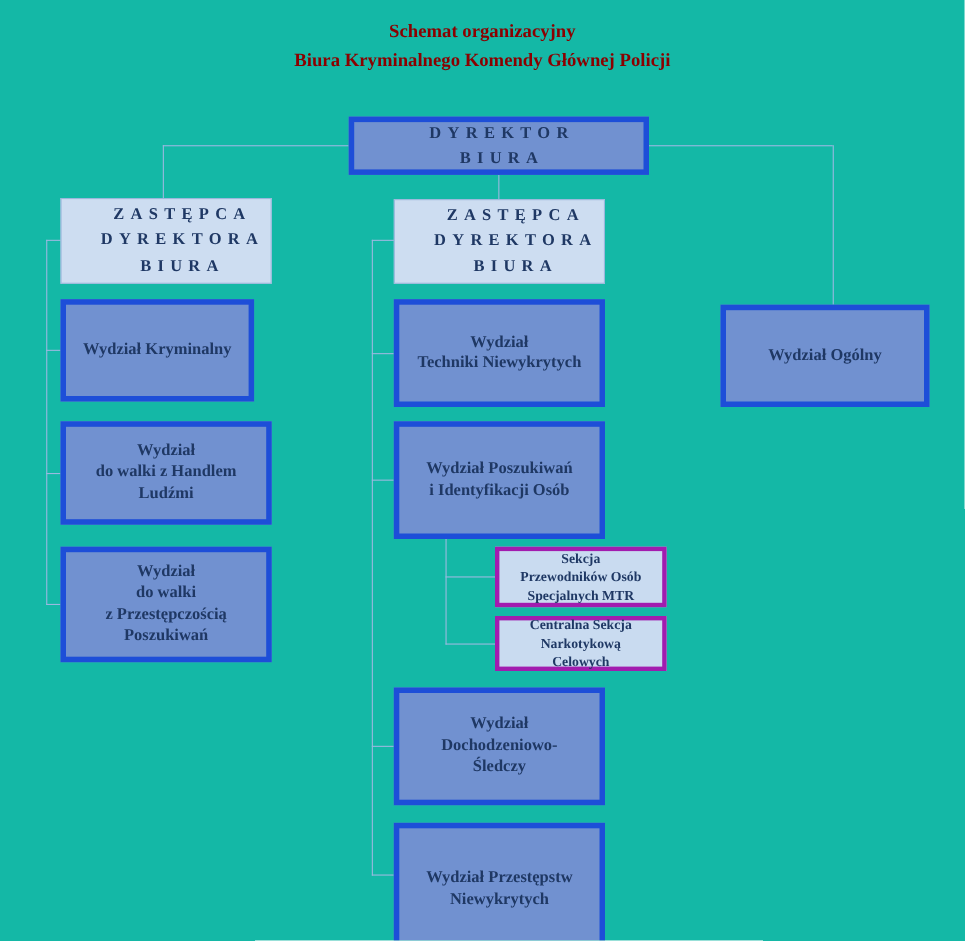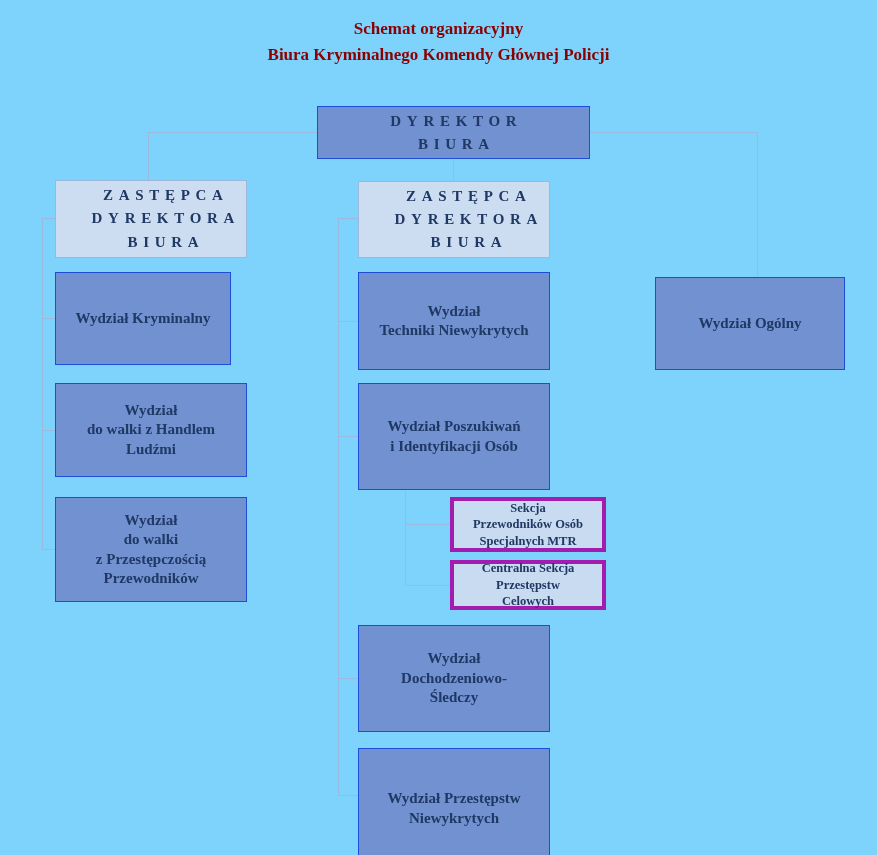--- a/index.html
+++ b/index.html
@@ -1,20 +1,20 @@
 <!DOCTYPE html>
 <html><head>
 <meta charset="utf-8">
 <style>
   html, body { margin: 0; padding: 0; background: #ffffff; }
   #canvas {
     position: relative;
     width: 877px;
     height: 855px;
-    background: #7dd3fc;
+    background: #14b8a6;
     font-family: "Liberation Serif", serif;
     overflow: hidden;
   }
   .title {
     position: absolute;
     left: 0; top: 16px;
     width: 100%;
     text-align: center;
     font-weight: bold;
     font-size: 17px;
@@ -29,21 +29,21 @@
     flex-direction: column;
     justify-content: center;
     align-items: center;
     text-align: center;
     font-weight: bold;
     color: #1f3864;
   }
   .box span { display: block; }
   .primary {
     background: #7191d0;
-    border: 1px solid #1d4ed8;
+    border: 5px solid #1d4ed8;
     font-size: 15px;
     line-height: 1.3;
   }
   .light {
     background: #cdddf1;
     border: 1px solid #9ab7dc;
     font-size: 15px;
     line-height: 1.55;
     padding-left: 24px;
   }
@@ -114,42 +114,42 @@
   <div class="box primary" style="left:55px;top:383px;width:192px;height:94px">
     <span>Wydział</span>
     <span>do walki z Handlem</span>
     <span>Ludźmi</span>
   </div>
 
   <div class="box primary" style="left:55px;top:497px;width:192px;height:105px">
     <span>Wydział</span>
     <span>do walki</span>
     <span>z Przestępczością</span>
-    <span>Przewodników</span>
+    <span>Poszukiwań</span>
   </div>
 
   <div class="box primary" style="left:358px;top:272px;width:192px;height:98px">
     <span>Wydział</span>
     <span>Techniki Niewykrytych</span>
   </div>
 
   <div class="box primary" style="left:358px;top:383px;width:192px;height:107px">
     <span>Wydział Poszukiwań</span>
     <span>i Identyfikacji Osób</span>
   </div>
 
   <div class="box light-sm" style="left:450px;top:497px;width:156px;height:55px">
     <span>Sekcja</span>
     <span>Przewodników Osób</span>
     <span>Specjalnych MTR</span>
   </div>
 
   <div class="box light-sm" style="left:450px;top:560px;width:156px;height:50px">
     <span>Centralna Sekcja</span>
-    <span>Przestępstw</span>
+    <span>Narkotykową</span>
     <span>Celowych</span>
   </div>
 
   <div class="box primary" style="left:358px;top:625px;width:192px;height:107px">
     <span>Wydział</span>
     <span>Dochodzeniowo-</span>
     <span>Śledczy</span>
   </div>
 
   <div class="box primary" style="left:358px;top:748px;width:192px;height:121px">

